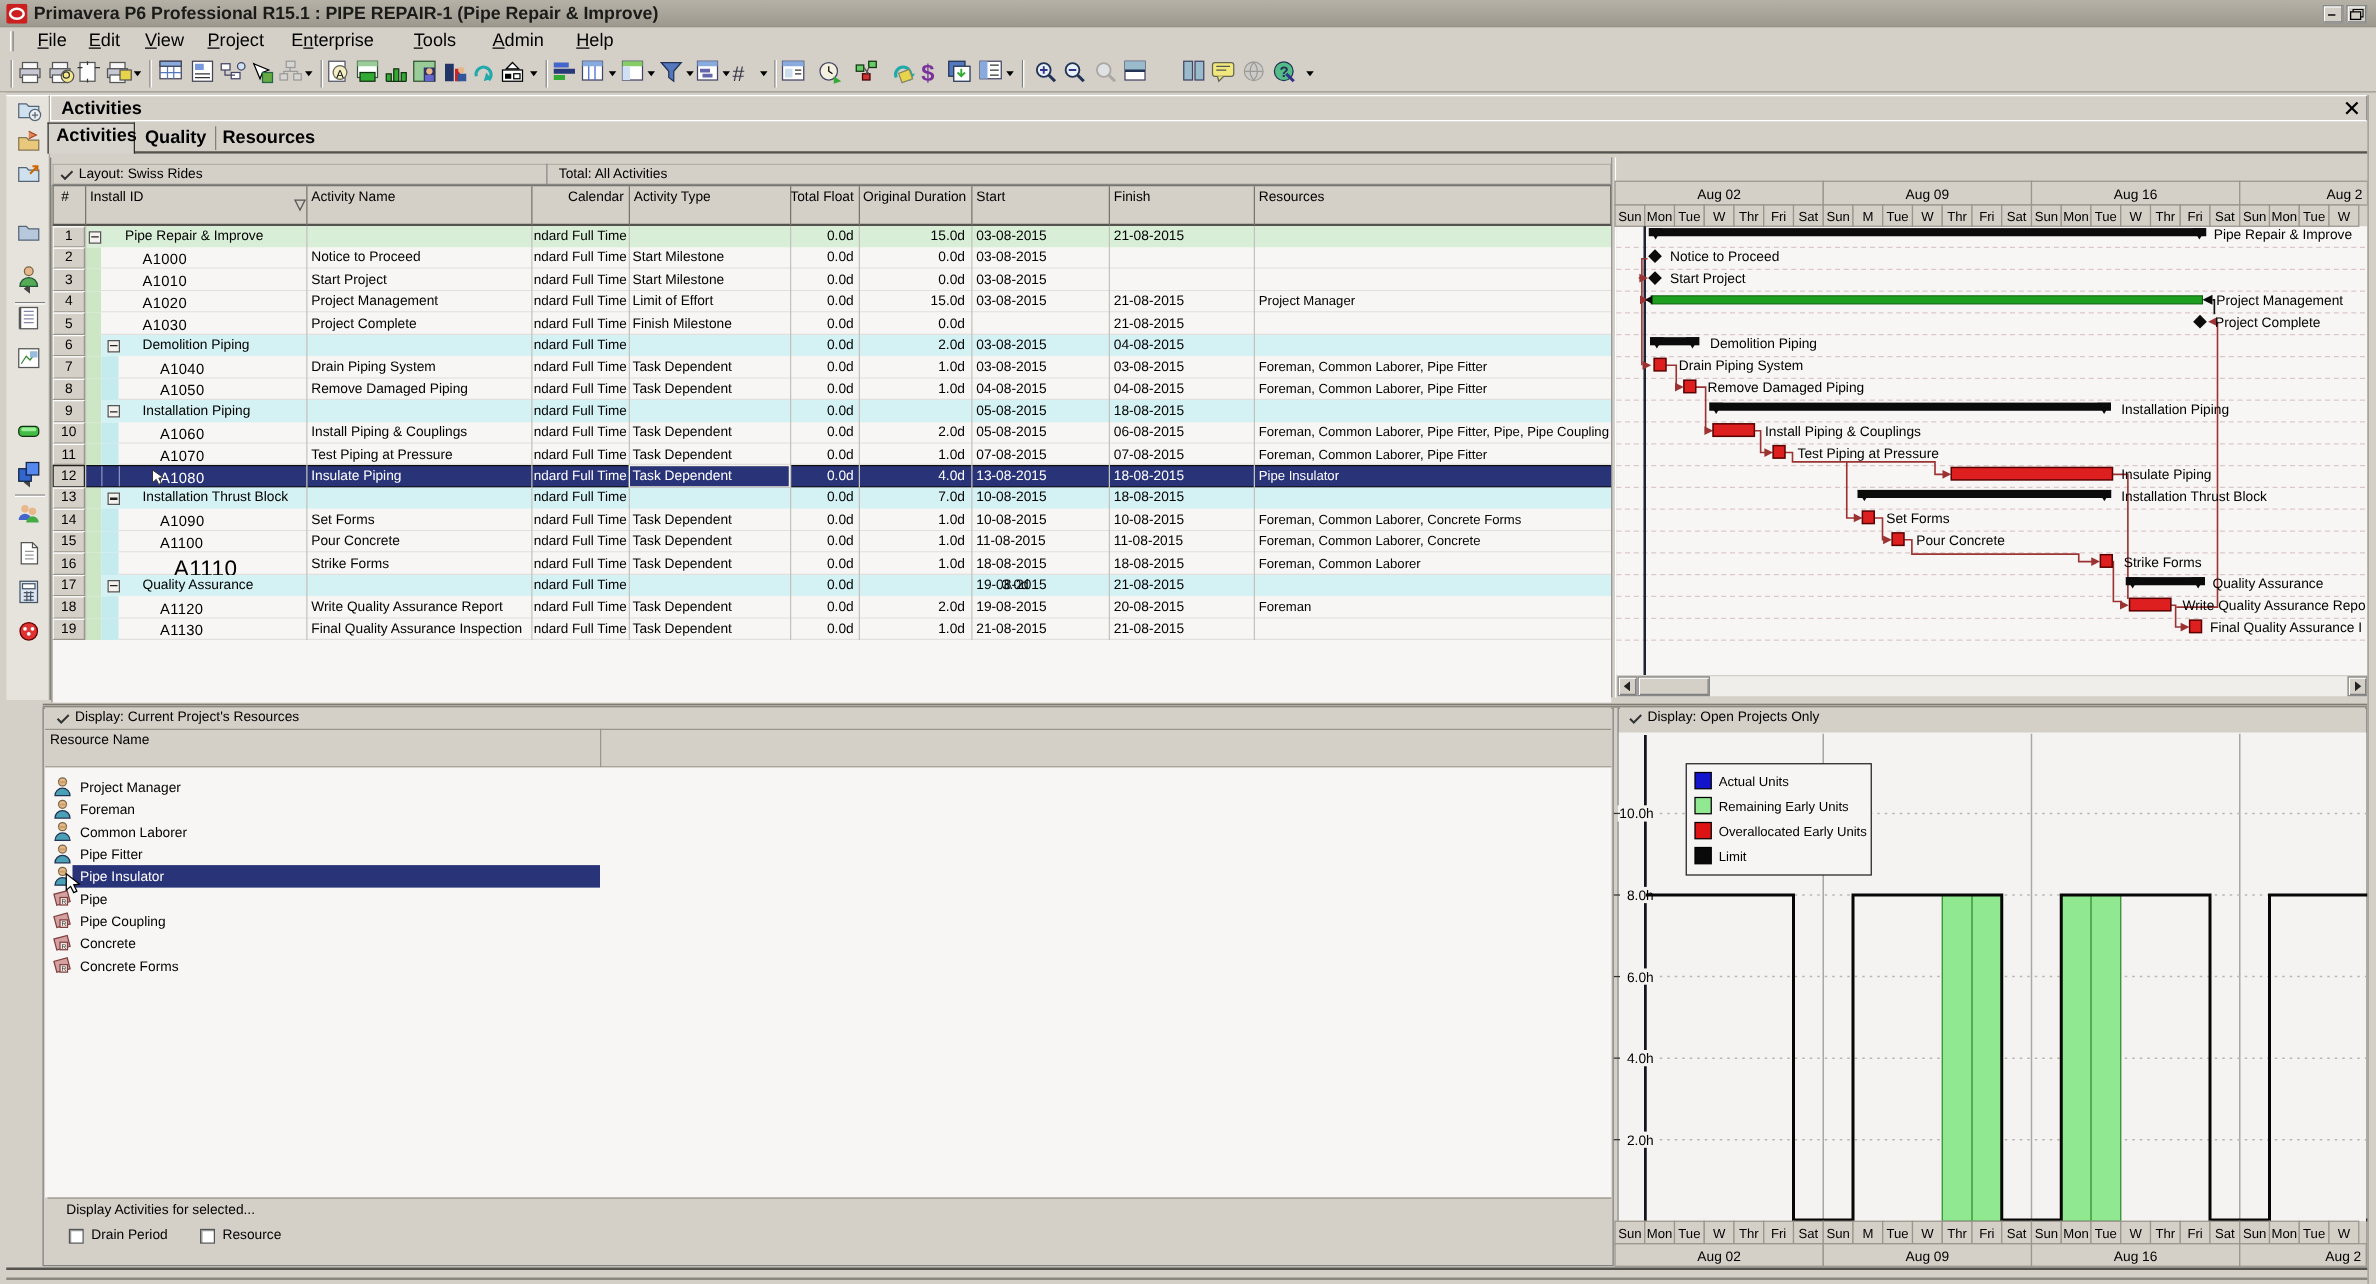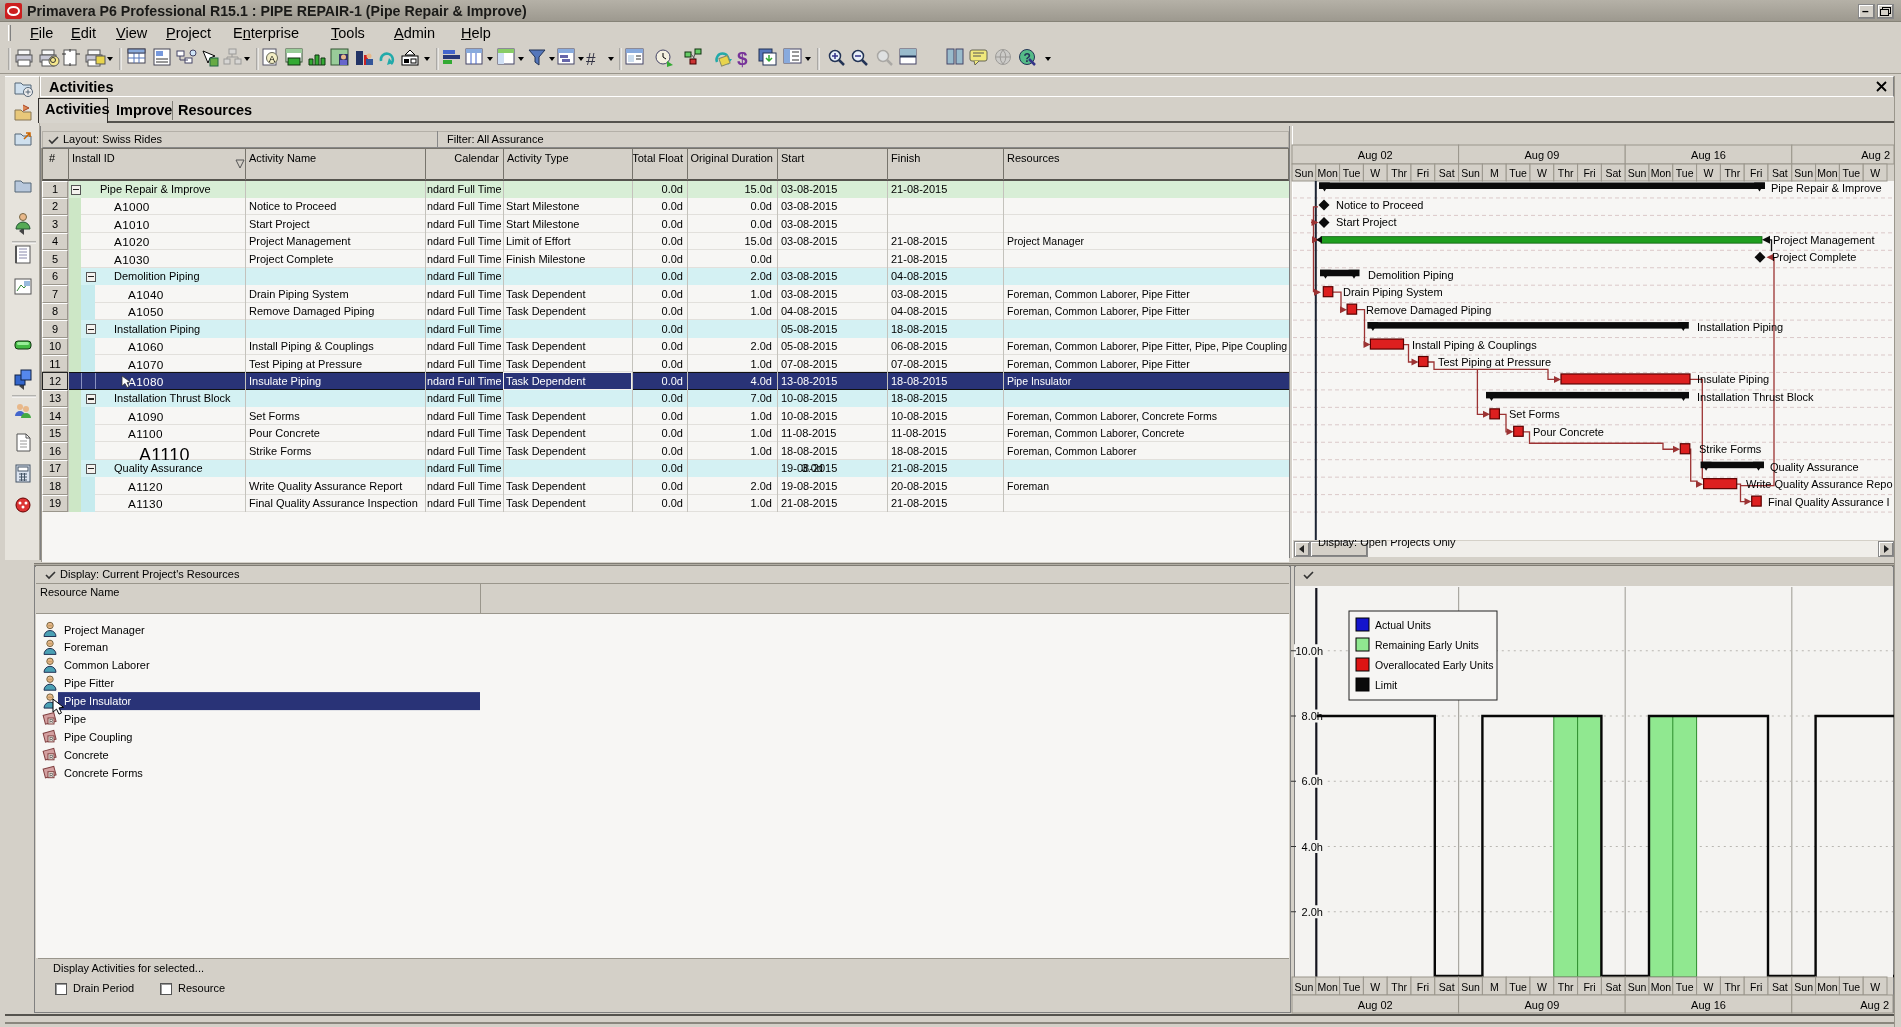--- a/index.html
+++ b/index.html
@@ -311,33 +311,33 @@
 <path d="M11,530 l5,-4 v8 z" fill="#444"></path>
 </svg>
 <div class="abs" style="left:40px;top:76px;width:1854px;height:21px;background:#d4d0c8;border:1px solid #fff;border-right:1px solid #808080"></div>
 <div class="txt" style="left:49px;top:79px;font-size:14.5px;font-weight:bold">Activities</div>
 <svg class="abs" style="left:1876px;top:81px" width="12" height="12">
     <path d="M1,1 l9,9 M10,1 l-9,9" stroke="#000" stroke-width="1.8"></path>
   </svg>
 <div class="abs" style="left:40px;top:98px;width:1854px;height:26px;background:#d4d0c8"></div>
 <div class="abs" style="left:38px;top:98px;width:70px;height:25px;background:#d7d4cd;border:1.5px solid #33312e;border-bottom:none;z-index:3"></div>
 <div class="txt" style="left:45px;top:101px;font-size:14.5px;font-weight:bold;z-index:4">Activities</div>
-<div class="txt" style="left:116px;top:102px;font-size:14.5px;font-weight:bold">Improve</div>
+<div class="txt" style="left:116px;top:102px;font-size:14.5px;font-weight:bold">Quality</div>
 <div class="abs" style="left:172px;top:101px;width:1px;height:19px;background:#828078"></div>
 <div class="txt" style="left:178px;top:102px;font-size:14.5px;font-weight:bold">Resources</div>
 <div class="abs" style="left:108px;top:121px;width:1786px;height:1.5px;background:#55534e"></div>
 <div class="abs" style="left:40px;top:122.5px;width:1854px;height:3.5px;background:#d4d0c8"></div>
 <div class="abs" style="left:40px;top:126px;width:1854px;height:434px;background:#d4d0c8;border-left:1px solid #808080"></div>
 <div class="abs" style="left:42px;top:131px;width:1247px;height:17px;background:#d4d0c8;border:1px solid #b4b0a8;border-bottom:1px solid #888"></div>
 <svg class="abs" style="left:48px;top:135px" width="12" height="10">
     <path d="M1,5 l3,3 6,-6" fill="none" stroke="#333" stroke-width="1.6"></path>
   </svg>
 <div class="txt" style="left:63px;top:133px;font-size:11px;">Layout: Swiss Rides</div>
 <div class="abs" style="left:437px;top:131px;width:1px;height:17px;background:#888"></div>
-<div class="txt" style="left:447px;top:133px;font-size:11px;">Filter: All Assurance</div>
+<div class="txt" style="left:447px;top:133px;font-size:11px;">Total: All Activities</div>
 <div class="abs" style="left:42px;top:148.0px;width:1247px;height:33.0px;background:#d4d0c8;border:1px solid #77746c;border-bottom:2px solid #55534e"></div>
 <div class="txt" style="left:49px;top:152.0px;font-size:11px;">#</div>
 <div class="txt" style="left:72px;top:152.0px;font-size:11px;">Install ID</div>
 <div class="txt" style="left:249px;top:152.0px;font-size:11px;">Activity Name</div>
 <div class="txt" style="right:1402px;top:152.0px;font-size:11px">Calendar</div>
 <div class="txt" style="left:507px;top:152.0px;font-size:11px;">Activity Type</div>
 <div class="txt" style="right:1218px;top:152.0px;font-size:11px">Total Float</div>
 <div class="txt" style="right:1128px;top:152.0px;font-size:11px">Original Duration</div>
 <div class="txt" style="left:781px;top:152.0px;font-size:11px;">Start</div>
 <div class="txt" style="left:891px;top:152.0px;font-size:11px;">Finish</div>
@@ -859,21 +859,21 @@
 <div class="txt" style="left:53px;top:962px;font-size:11px;">Display Activities for selected...</div>
 <div class="abs" style="left:55px;top:983px;width:12px;height:12px;background:#fff;border:1px solid #555;box-shadow:inset 1px 1px 0 #999"></div>
 <div class="txt" style="left:73px;top:982px;font-size:11px;">Drain Period</div>
 <div class="abs" style="left:160px;top:983px;width:12px;height:12px;background:#fff;border:1px solid #555;box-shadow:inset 1px 1px 0 #999"></div>
 <div class="txt" style="left:178px;top:982px;font-size:11px;">Resource</div>
 <div class="abs" style="left:1294px;top:566px;width:600px;height:447px;background:#d4d0c8;border:1px solid #808080"></div>
 <div class="abs" style="left:1296px;top:566px;width:596px;height:17px;background:#d4d0c8"></div>
 <svg class="abs" style="left:1303px;top:570px" width="12" height="10">
     <path d="M1,5 l3,3 6,-6" fill="none" stroke="#333" stroke-width="1.6"></path>
   </svg>
-<div class="txt" style="left:1318px;top:536px;font-size:11px;">Display: Open Projects Only</div>
+<div class="txt" style="left:1318px;top:568px;font-size:11px;">Display: Open Projects Only</div>
 <svg class="abs" style="left:0;top:0;z-index:6" width="1901" height="1027">
 <rect x="1295" y="586" width="598" height="391.0" fill="#f4f3f1"></rect>
 <line x1="1458.6" y1="587" x2="1458.6" y2="977.0" stroke="#aaa8a2" stroke-width="1.2"></line>
 <line x1="1625.2" y1="587" x2="1625.2" y2="977.0" stroke="#aaa8a2" stroke-width="1.2"></line>
 <line x1="1791.8" y1="587" x2="1791.8" y2="977.0" stroke="#aaa8a2" stroke-width="1.2"></line>
 <line x1="1315.8" y1="911.75" x2="1893" y2="911.75" stroke="#b9b7b2" stroke-width="1.2" stroke-dasharray="2,4"></line>
 <line x1="1315.8" y1="846.5" x2="1893" y2="846.5" stroke="#b9b7b2" stroke-width="1.2" stroke-dasharray="2,4"></line>
 <line x1="1315.8" y1="781.25" x2="1893" y2="781.25" stroke="#b9b7b2" stroke-width="1.2" stroke-dasharray="2,4"></line>
 <line x1="1315.8" y1="716.0" x2="1893" y2="716.0" stroke="#b9b7b2" stroke-width="1.2" stroke-dasharray="2,4"></line>
 <line x1="1315.8" y1="650.75" x2="1893" y2="650.75" stroke="#b9b7b2" stroke-width="1.2" stroke-dasharray="2,4"></line>

